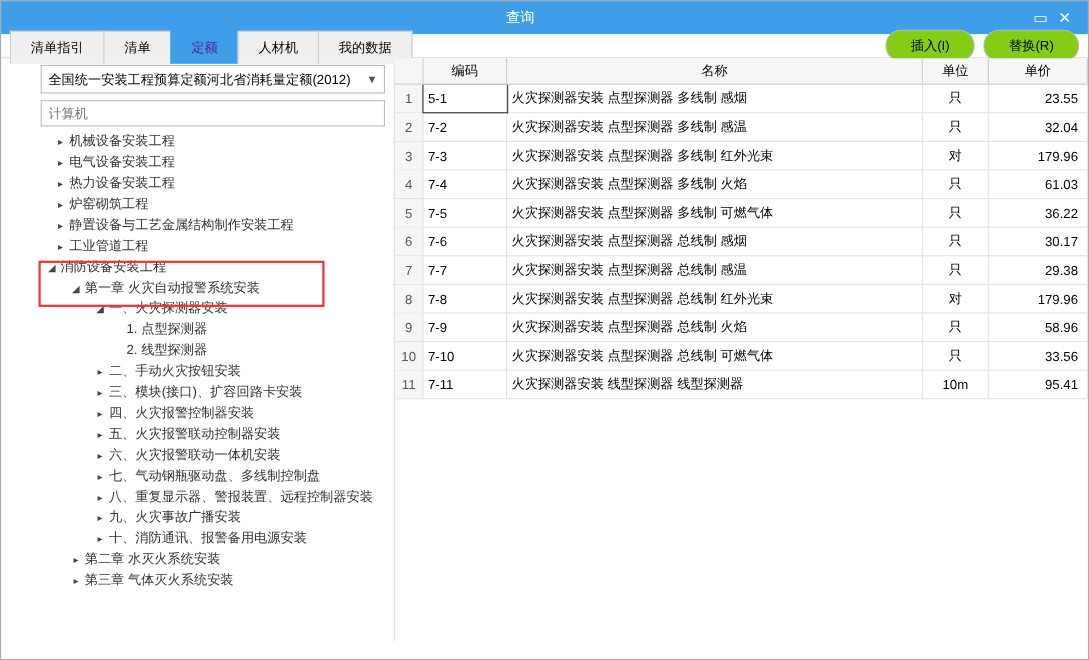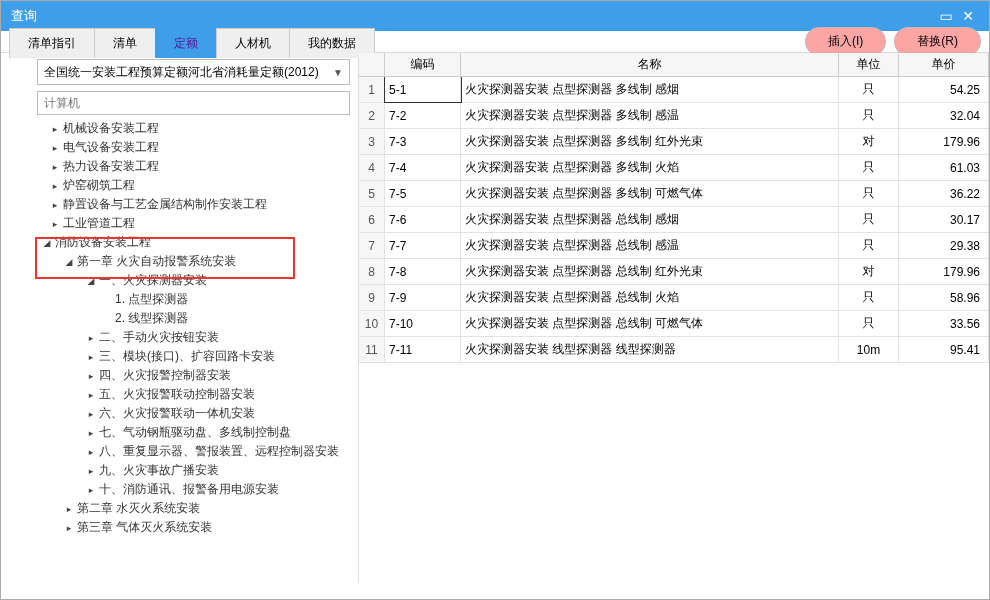--- a/index.html
+++ b/index.html
@@ -1,25 +1,25 @@
 <!DOCTYPE html>
 <html><head>
 <meta charset="utf-8">
 <style>
 * { margin:0; padding:0; box-sizing:border-box; font-family:"Microsoft YaHei","SimSun",sans-serif; }
 body { background:#fff; width:990px; height:600px; overflow:hidden; border:1px solid #aaa; }
 .titlebar { background:#3f9ee9; height:30px; color:#fff; display:flex; align-items:center; padding:0 10px; font-size:13px; }
-.titlebar .title { flex:1; }
+.titlebar .title { flex:1;text-align:center; }
 .titlebar .win-btn { width:22px; text-align:center; cursor:pointer; font-size:14px; }
 .toolbar { height:22px; display:flex; align-items:center; padding:4px 8px; border-bottom:1px solid #ddd; }
 .tabs { display:flex; }
 .tab { padding:6px 18px; font-size:12px; background:#efefef; border:1px solid #ccc; border-bottom:none; margin-right:-1px; cursor:pointer; position:relative; top:1px; }
 .tab.active { background:#3f9ee9; color:#4c1d95; border-color:#3f9ee9; }
 .toolbar-spacer { flex:1; }
-.btn { padding:5px 22px; font-size:12px; border:1px solid #bbb; background:#fca5a5; margin-left:8px; cursor:pointer; border-radius:14px; }
+.btn { padding:5px 22px; font-size:12px; border:1px solid #bbb; background:#84cc16; margin-left:8px; cursor:pointer; border-radius:14px; }
 .content { display:flex; height:calc(100% - 68px); }
 .left { width:358px; border-right:1px solid #ddd; display:flex; flex-direction:column;padding-left:28px; }
 .dropdown { margin:6px 8px; border:1px solid #bbb; height:26px; font-size:12px; padding:0 6px; display:flex; align-items:center; justify-content:space-between; cursor:pointer; }
 .dropdown .caret { font-size:10px; color:#555; }
 .filter-input { margin:0 8px 4px 8px; }
 .filter-input input { width:100%; height:24px; border:1px solid #bbb; padding:0 6px; font-size:12px; color:#3b82f6; }
 .tree-wrap { flex:1; overflow-y:auto; overflow-x:hidden; padding:0 0 6px 4px; position:relative; }
 .tree { font-size:12px; color:#333; }
 .tree-row { display:flex; align-items:center; height:19px; cursor:pointer; white-space:nowrap; }
 .caret-ico { width:12px; text-align:center; font-size:9px; color:#444; display:inline-block; }
@@ -181,21 +181,21 @@
       <div class="hc hc-name">名称</div>
       <div class="hc hc-unit">单位</div>
       <div class="hc hc-price">单价</div>
     </div>
     <div class="grid-body" id="grid-body">
         <div class="gr sel">
           <div class="gc gc-row">1</div>
           <div class="gc gc-code">5-1</div>
           <div class="gc gc-name">火灾探测器安装 点型探测器 多线制 感烟</div>
           <div class="gc gc-unit">只</div>
-          <div class="gc gc-price">54.25</div>
+          <div class="gc gc-price">23.55</div>
         </div>
         <div class="gr">
           <div class="gc gc-row">2</div>
           <div class="gc gc-code">7-2</div>
           <div class="gc gc-name">火灾探测器安装 点型探测器 多线制 感温</div>
           <div class="gc gc-unit">只</div>
           <div class="gc gc-price">32.04</div>
         </div>
         <div class="gr">
           <div class="gc gc-row">3</div>

